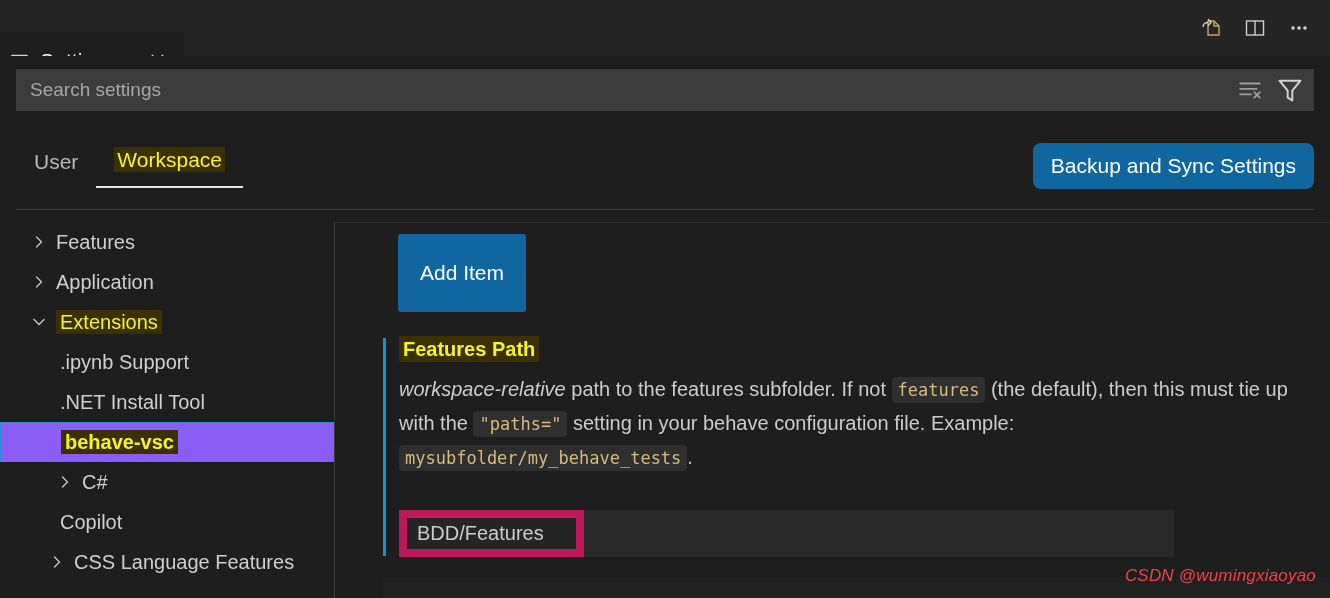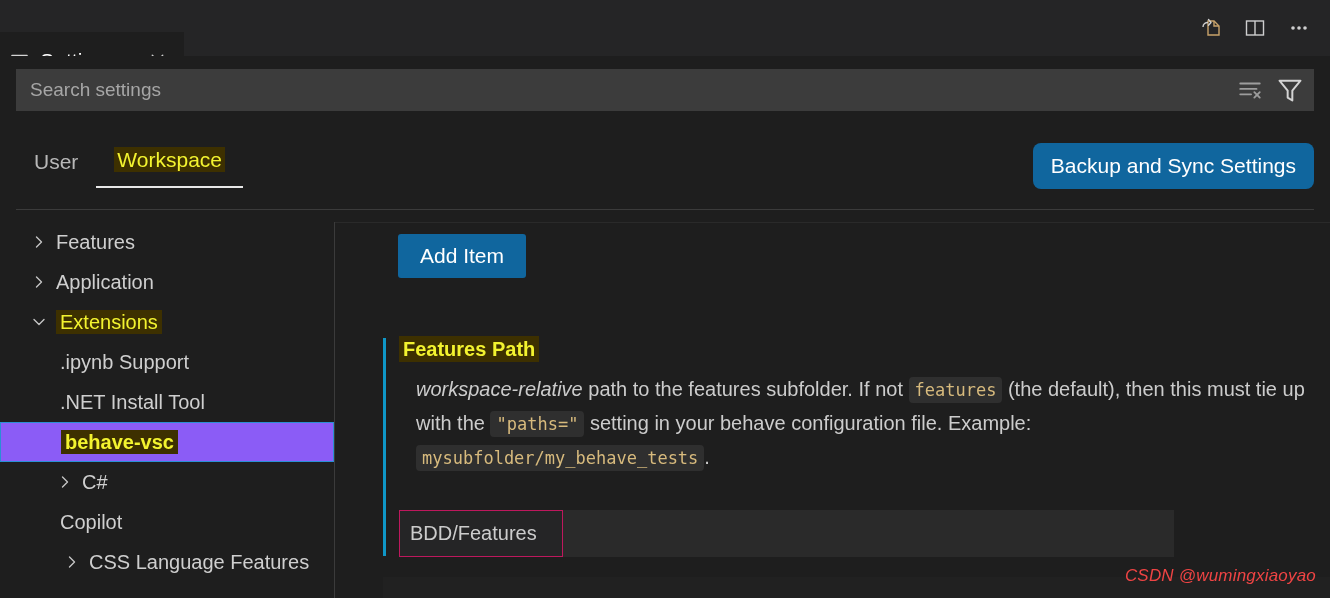--- a/index.html
+++ b/index.html
@@ -128,59 +128,58 @@
   #content-pane {
     position: absolute; left: 335px; top: 222px; width: 995px; height: 376px;
     background: #1e1e1e; overflow: hidden;
   }
   #top-rule {
     position: absolute; left: 0; top: 0; width: 995px; height: 1px; background: #2a2a2a;
   }
   #add-item-button {
     position: absolute; left: 63px; top: 12px;
     background: #10669e; color: #ffffff;
-    font-size: 21px; padding: 10px 22px; border-radius: 3px;
+    font-size: 21px; padding: 27px 22px; border-radius: 3px;
     white-space: nowrap;
   }
   #setting-block {
     position: absolute; left: 48px; top: 116px; width: 930px; height: 218px;
     padding-left: 16px;
   }
   #modified-bar {
     position: absolute; left: 0; top: 0; width: 3px; height: 218px;
     background: #0f97c7;
   }
   #setting-title {
     font-size: 20px; font-weight: bold; color: #f3f32f;
     display: inline-block;
   }
   #setting-title .hl { background: #3d3000; padding: 2px 4px; }
   #setting-desc {
     margin-top: 12px;
     font-size: 20px; line-height: 33px; color: #cccccc;
     max-width: 890px;
-    margin-left: 17px;
   }
   #setting-desc em { font-style: italic; }
   code.inline {
     font-family: "DejaVu Sans Mono", monospace;
     font-size: 17px;
     color: #d7ba7d;
     background: #2f2f2f;
     border-radius: 4px;
     padding: 3px 6px;
   }
   #setting-input-row {
     position: absolute; left: 16px; top: 172px; width: 775px; height: 47px;
     background: #2a2a2a;
   }
   #setting-input {
-    position: absolute; left: 0; top: 0; width: 164px; height: 47px;
+    position: absolute; left: 0; top: 0; width: 185px; height: 47px;
     background: #252526;
-    border: 1px solid #be185d;
+    border: 8px solid #be185d;
     display: flex; align-items: center;
     padding: 0 10px;
     font-size: 20px; color: #cccccc;
   }
   #content-bottom-strip {
     position: absolute; left: 48px; top: 355px; width: 947px; height: 21px;
     background: #212121;
   }
 
   
@@ -328,21 +327,21 @@
           <path d="M5.5 3 10.5 8 5.5 13" stroke="#c5c5c5" stroke-width="1.4" stroke-linecap="round" stroke-linejoin="round"></path>
         </svg>
     </span>
     <span class="tlabel">C#</span>
   </div>
 
   <div class="tree-row indent">
     <span class="tlabel">Copilot</span>
   </div>
 
-  <div class="tree-row indent2" style="padding-left:35px">
+  <div class="tree-row indent2" style="padding-left:20px">
     <span class="chev" style="margin-left:26px">
       <svg viewBox="0 0 16 16" width="16" height="16" fill="none">
           <path d="M5.5 3 10.5 8 5.5 13" stroke="#c5c5c5" stroke-width="1.4" stroke-linecap="round" stroke-linejoin="round"></path>
         </svg>
     </span>
     <span class="tlabel">CSS Language Features</span>
   </div>
 
 </div>
 <div id="tree-divider"></div>

